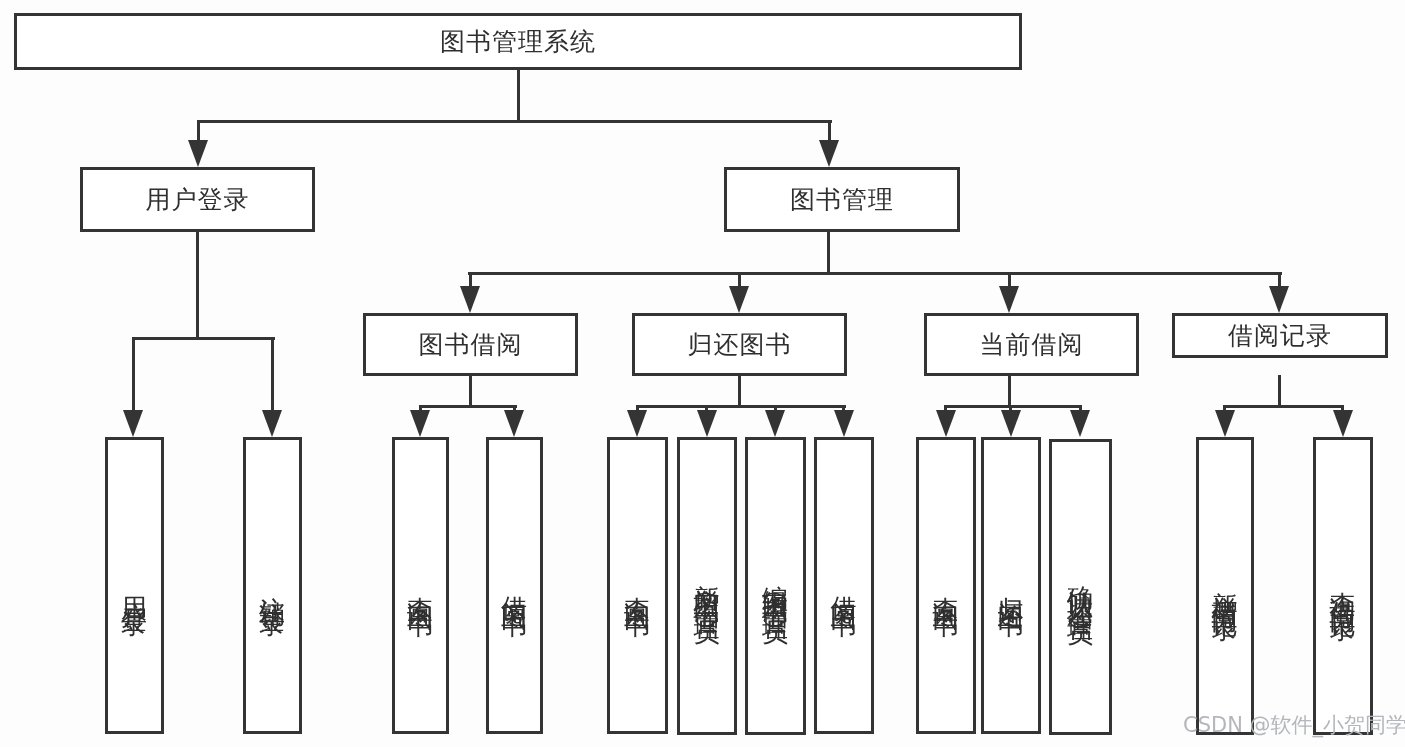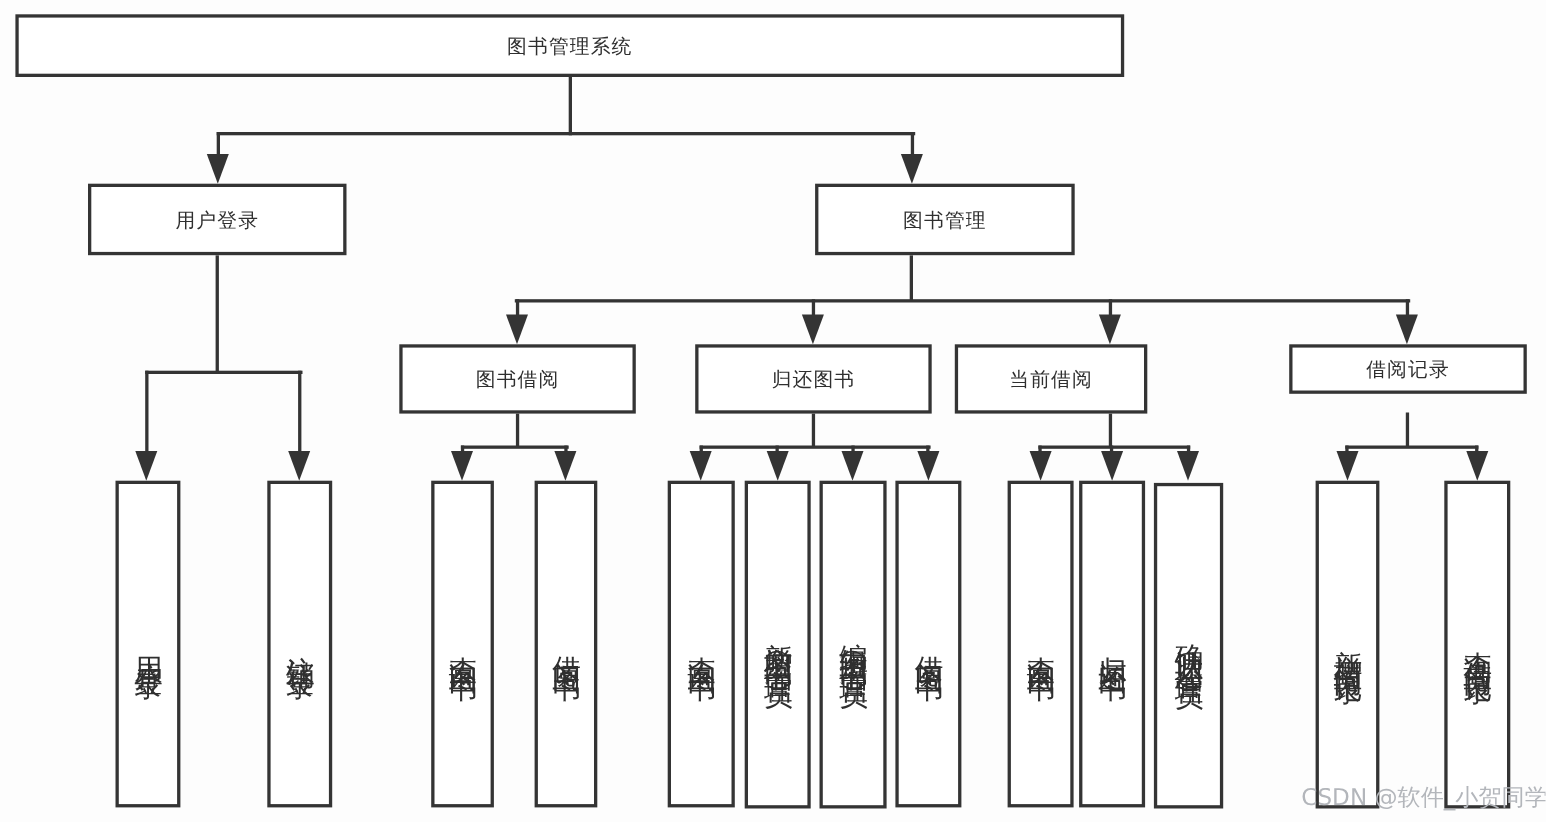--- a/index.html
+++ b/index.html
@@ -24,21 +24,21 @@
   .node {
     position: absolute;
     border: 3px solid var(--line);
     background: var(--box-bg);
     display: flex;
     align-items: center;
     justify-content: center;
     color: #2f2f2f;
   }
   .node .lbl {
-    font-size: 18px;
+    font-size: 25px;
     letter-spacing: 1px;
     white-space: nowrap;
   }
   .vnode .lbl {
     writing-mode: vertical-rl;
     text-orientation: mixed;
     font-size: 26px;
     letter-spacing: 5px;
     line-height: 1;
     white-space: nowrap;
@@ -132,38 +132,38 @@
   <div class="arrow" style="left:1215px;top:410px"></div>
   <div class="arrow" style="left:1333px;top:410px"></div>
 
   <div class="node" style="left:14px;top:13px;width:1008px;height:57px">
     <span class="lbl">图书管理系统</span>
   </div>
 
   <div class="node" style="left:80px;top:167px;width:235px;height:65px">
     <span class="lbl">用户登录</span>
   </div>
-  <div class="node" style="left:741px;top:167px;width:236px;height:65px">
+  <div class="node" style="left:724px;top:167px;width:236px;height:65px">
     <span class="lbl">图书管理</span>
   </div>
 
   <div class="node vnode" style="left:105px;top:437px;width:59px;height:297px">
     <span class="lbl">用户登录</span>
   </div>
   <div class="node vnode" style="left:243px;top:437px;width:59px;height:297px">
     <span class="lbl">注销登录</span>
   </div>
 
   <div class="node" style="left:363px;top:313px;width:215px;height:63px">
     <span class="lbl">图书借阅</span>
   </div>
   <div class="node" style="left:632px;top:313px;width:215px;height:63px">
     <span class="lbl">归还图书</span>
   </div>
-  <div class="node" style="left:868px;top:313px;width:175px;height:63px">
+  <div class="node" style="left:924px;top:313px;width:215px;height:63px">
     <span class="lbl">当前借阅</span>
   </div>
   <div class="node" style="left:1172px;top:313px;width:216px;height:45px">
     <span class="lbl">借阅记录</span>
   </div>
 
   <div class="node vnode" style="left:392px;top:437px;width:57px;height:297px">
     <span class="lbl">查询图书</span>
   </div>
   <div class="node vnode" style="left:486px;top:437px;width:57px;height:297px">

